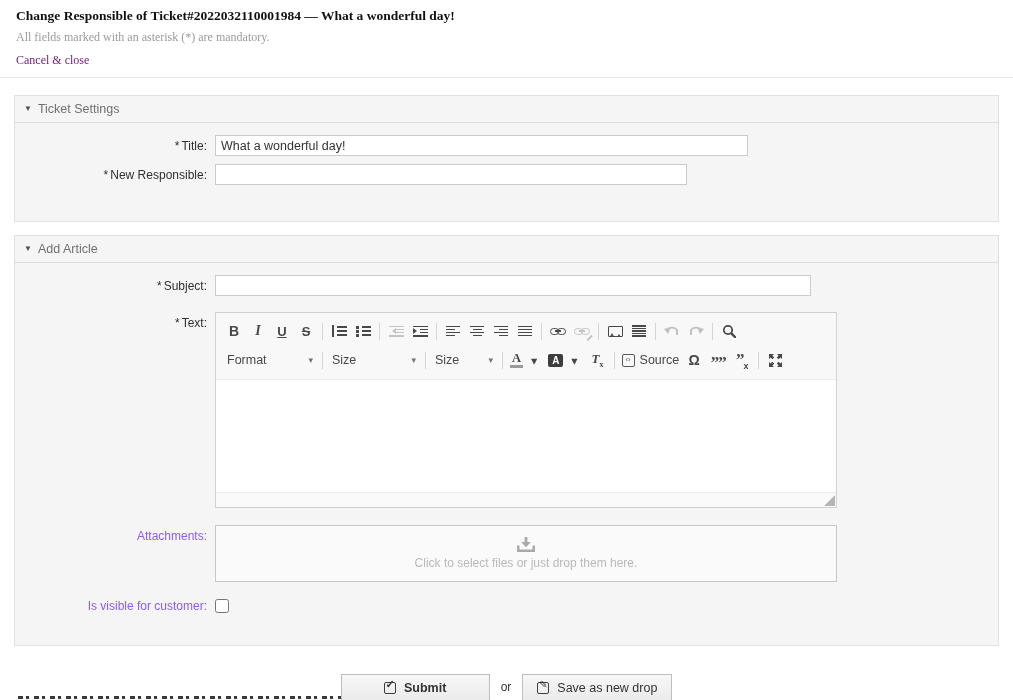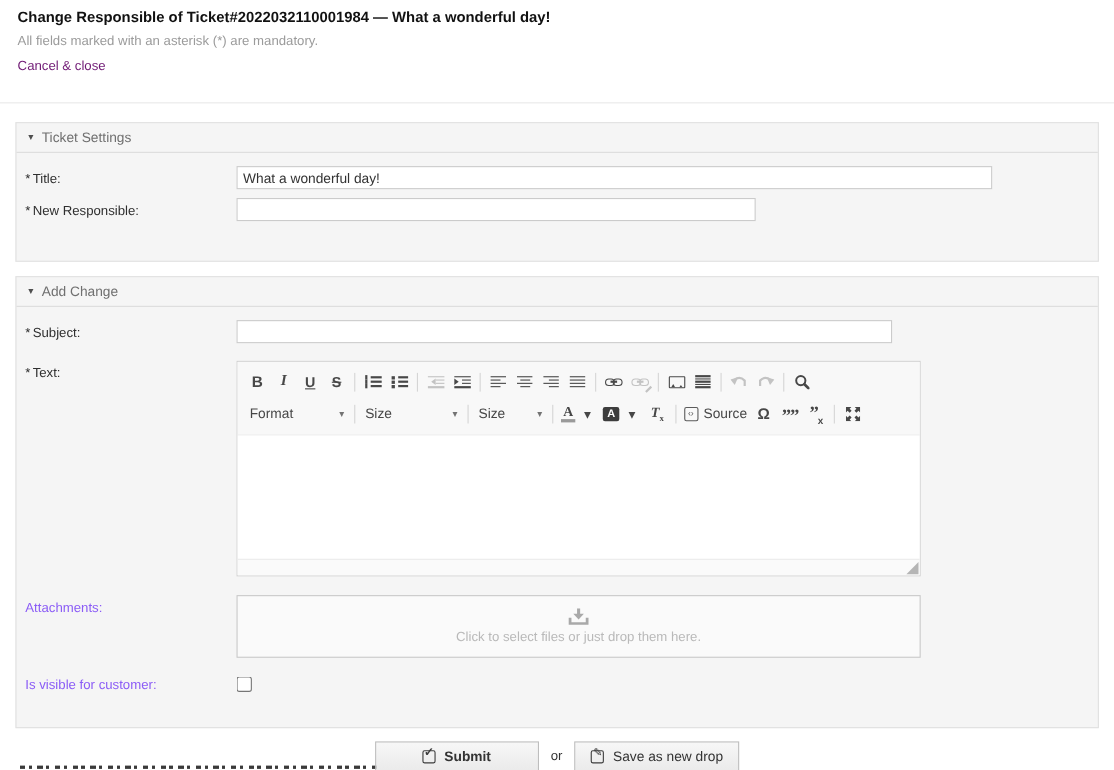--- a/index.html
+++ b/index.html
@@ -4,46 +4,46 @@
 <style>
   * { box-sizing: border-box; }
   html,body { margin:0; padding:0; }
   body {
     width:1013px; height:700px; position:relative; overflow:hidden;
     background:#fff; font-family:"Liberation Sans", sans-serif;
     font-size:12px; color:#333;
   }
 
   
-  .page-header { padding:8px 16px 26px; border-bottom:1px solid #e8e8e8; }
+  .page-header { padding:8px 16px 9px; border-bottom:1px solid #e8e8e8;font-family:Liberation Serif, serif; }
   .page-title { font-size:13.5px; font-weight:bold; color:#111; margin:0 0 6px; line-height:16px; }
   .page-sub   { color:#9b9b9b; margin:0 0 8px; line-height:15px; }
   .cancel-link { color:#701a75; text-decoration:none; line-height:14px; cursor:pointer; display:inline-block; }
 
   
   .widget { margin:17px 14px 0; border:1px solid #e0e0e0; background:#f5f5f5; }
   .widget.second { margin-top:13px; }
   .widget-header {
     display:flex; align-items:center; gap:6px; padding:6px 9px;
     border-bottom:1px solid #dcdcdc; color:#707070; font-size:12.5px; cursor:pointer;
   }
   .wicon { font-size:8px; color:#4f4f4f; line-height:1; }
   .widget-body { padding:12px 8px 20px; }
 
   .frow { display:flex; align-items:flex-start; margin-bottom:8px; }
   .frow.last { margin-bottom:16px; }
-  .flabel { width:192px; flex:0 0 192px; text-align:left; padding:4px 8px 0 0; color:#2f2f2f; }
+  .flabel { width:192px; flex:0 0 192px; text-align:right; padding:4px 8px 0 0; color:#2f2f2f; }
   .flabel.gray { color:#8b5cf6; }
   .req { margin-right:2px; color:#2f2f2f; }
 
   input.text {
     height:21px; border:1px solid #cbcbcb; background:#fff; padding:1px 5px;
     font:12.5px "Liberation Sans", sans-serif; color:#333;
   }
-  .w-title { width:687px; } .w-resp { width:472px; } .w-subj { width:596px; } .w-time { width:198px; }
+  .w-title { width:533px; } .w-resp { width:472px; } .w-subj { width:596px; } .w-time { width:198px; }
 
   
   .editor { width:622px; border:1px solid #d1d1d1; background:#fff; }
   .tb { background:#f8f8f8; padding:3px 6px; display:flex; align-items:center; }
   .tb.first { padding-top:6px; padding-bottom:2px; }
   .tb.second { padding-bottom:7px; border-bottom:1px solid #ececec; }
   .tb-btn {
     height:24px; min-width:24px; display:inline-flex; align-items:center; justify-content:center;
     padding:0 3px; border-radius:2px; cursor:pointer; color:#484848;
   }
@@ -165,21 +165,21 @@
     <div class="frow last">
       <label class="flabel"><span class="req">*</span><span>New Responsible:</span></label>
       <input class="text w-resp" type="text" value="" style="">
     </div>
   </div>
 </div>
 
 <div class="widget second">
   <div class="widget-header">
     <span class="wicon">▼</span>
-    <span>Add Change</span>
+    <span>Add Article</span>
   </div>
   <div class="widget-body">
 
     <div class="frow" style="margin-bottom:16px;">
       <label class="flabel"><span class="req">*</span><span>Subject:</span></label>
       <input class="text w-subj" type="text" value="" style="">
     </div>
 
     <div class="frow" style="margin-bottom:17px;">
       <label class="flabel"><span class="req">*</span><span>Text:</span></label>

